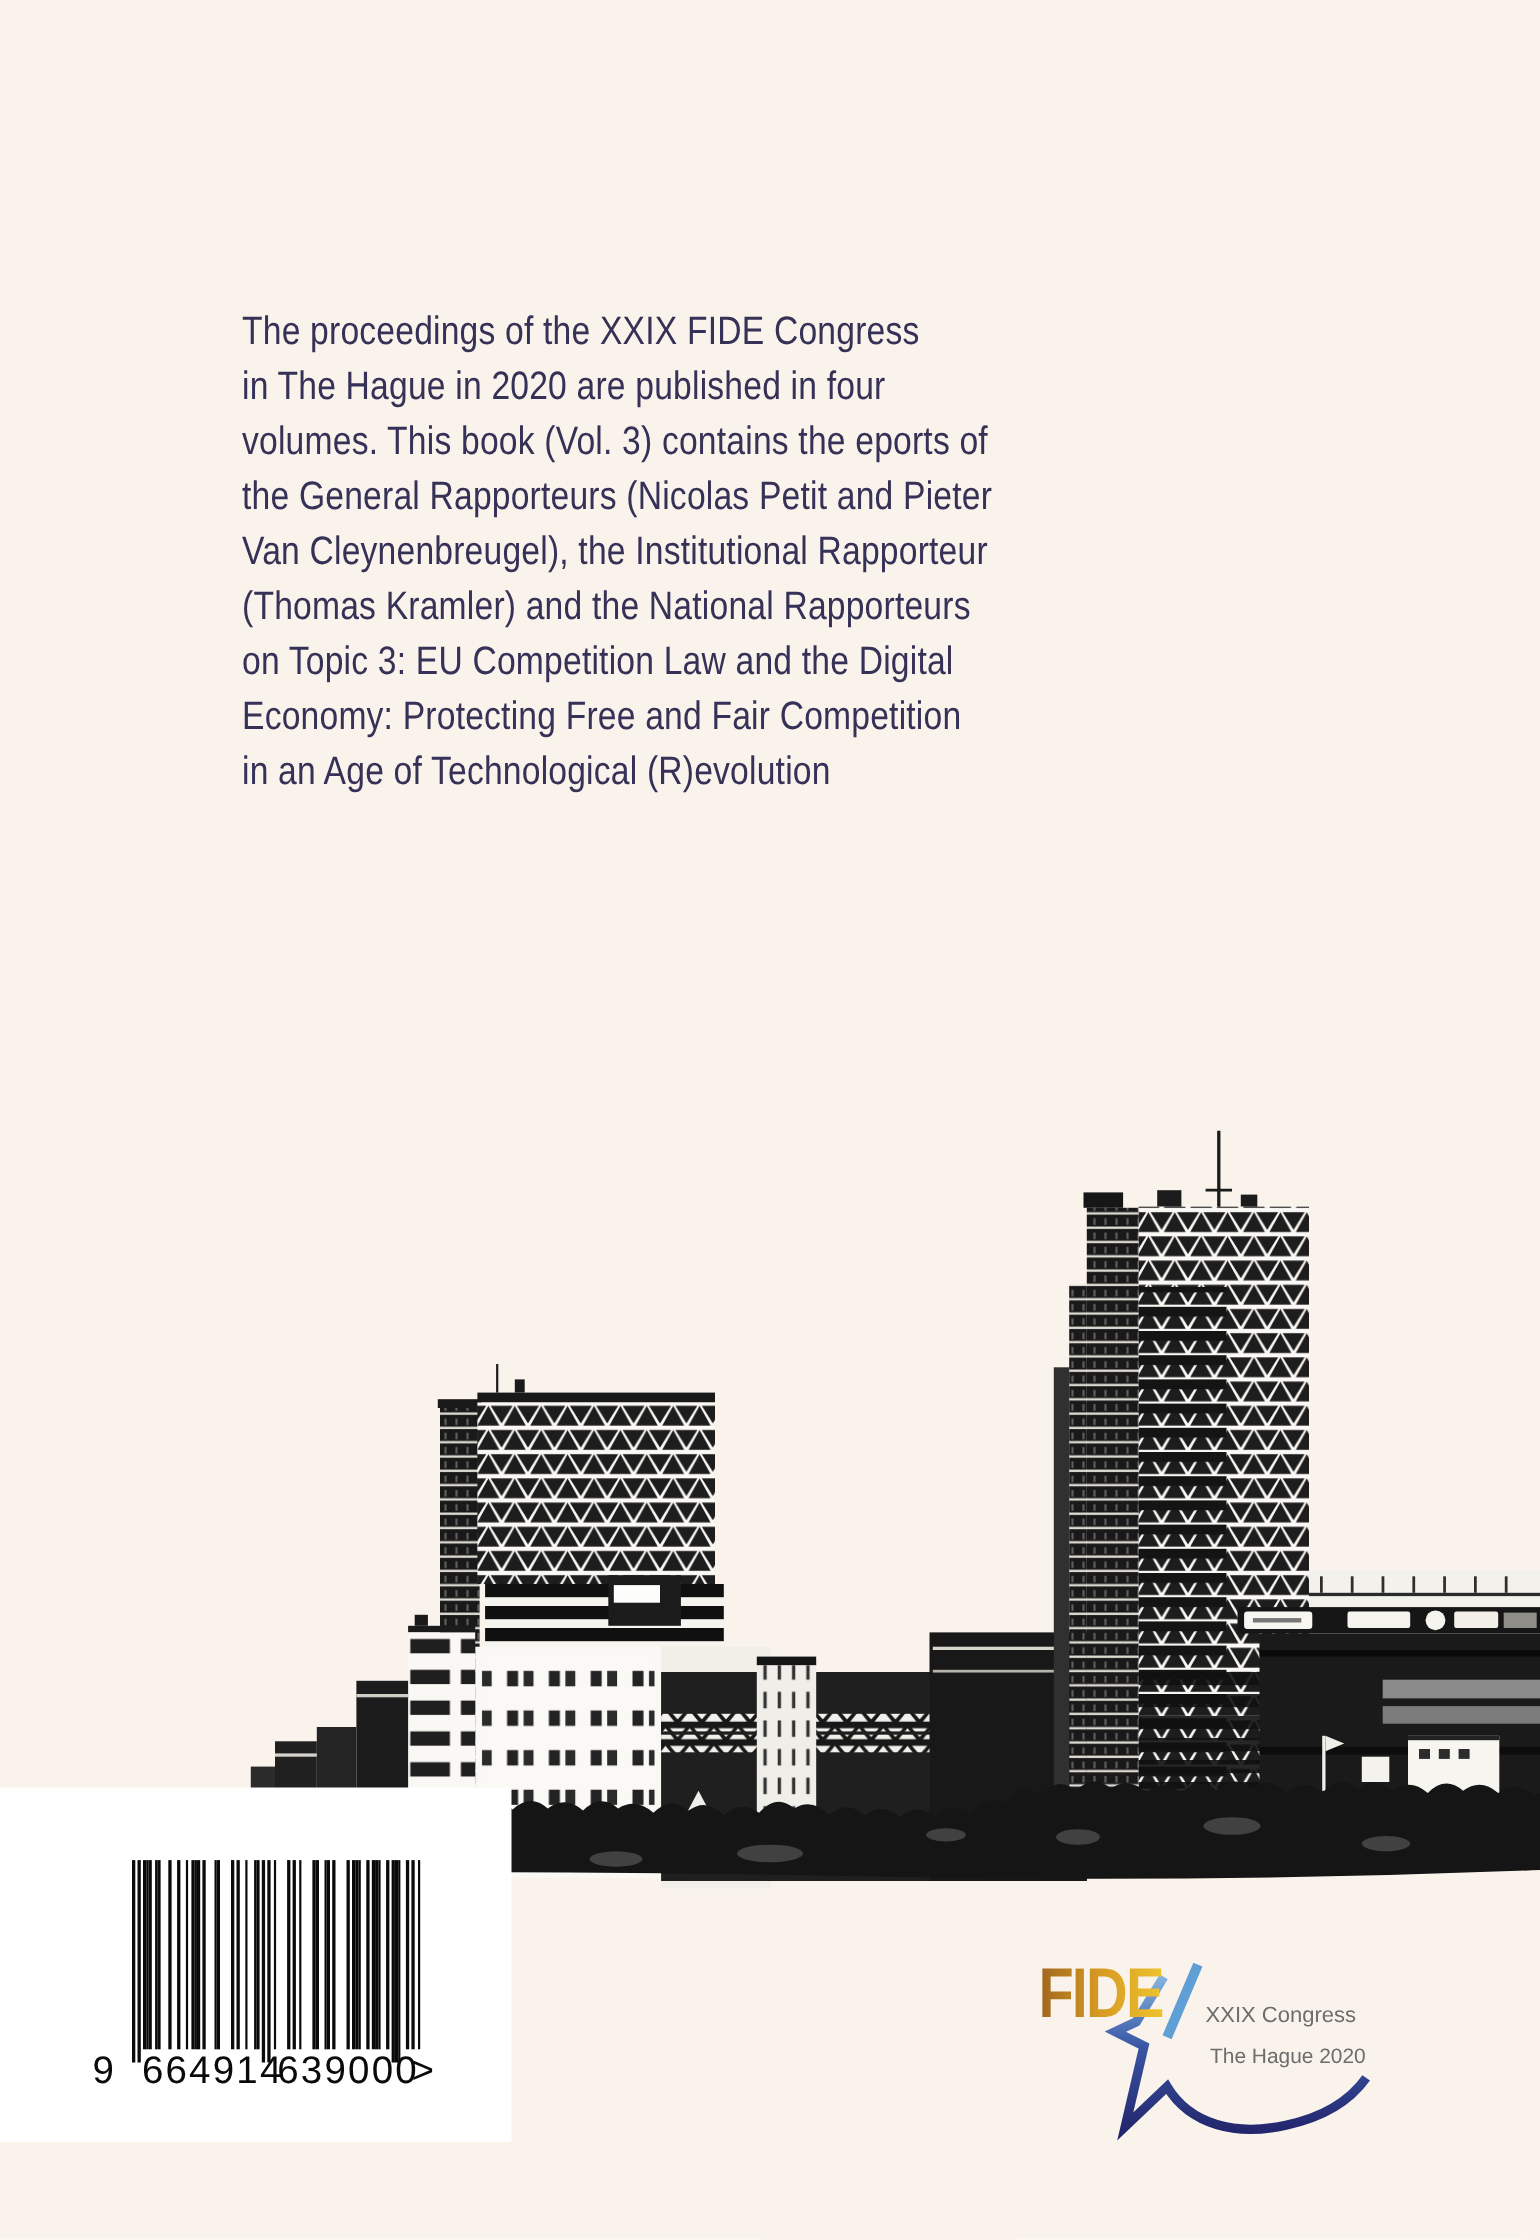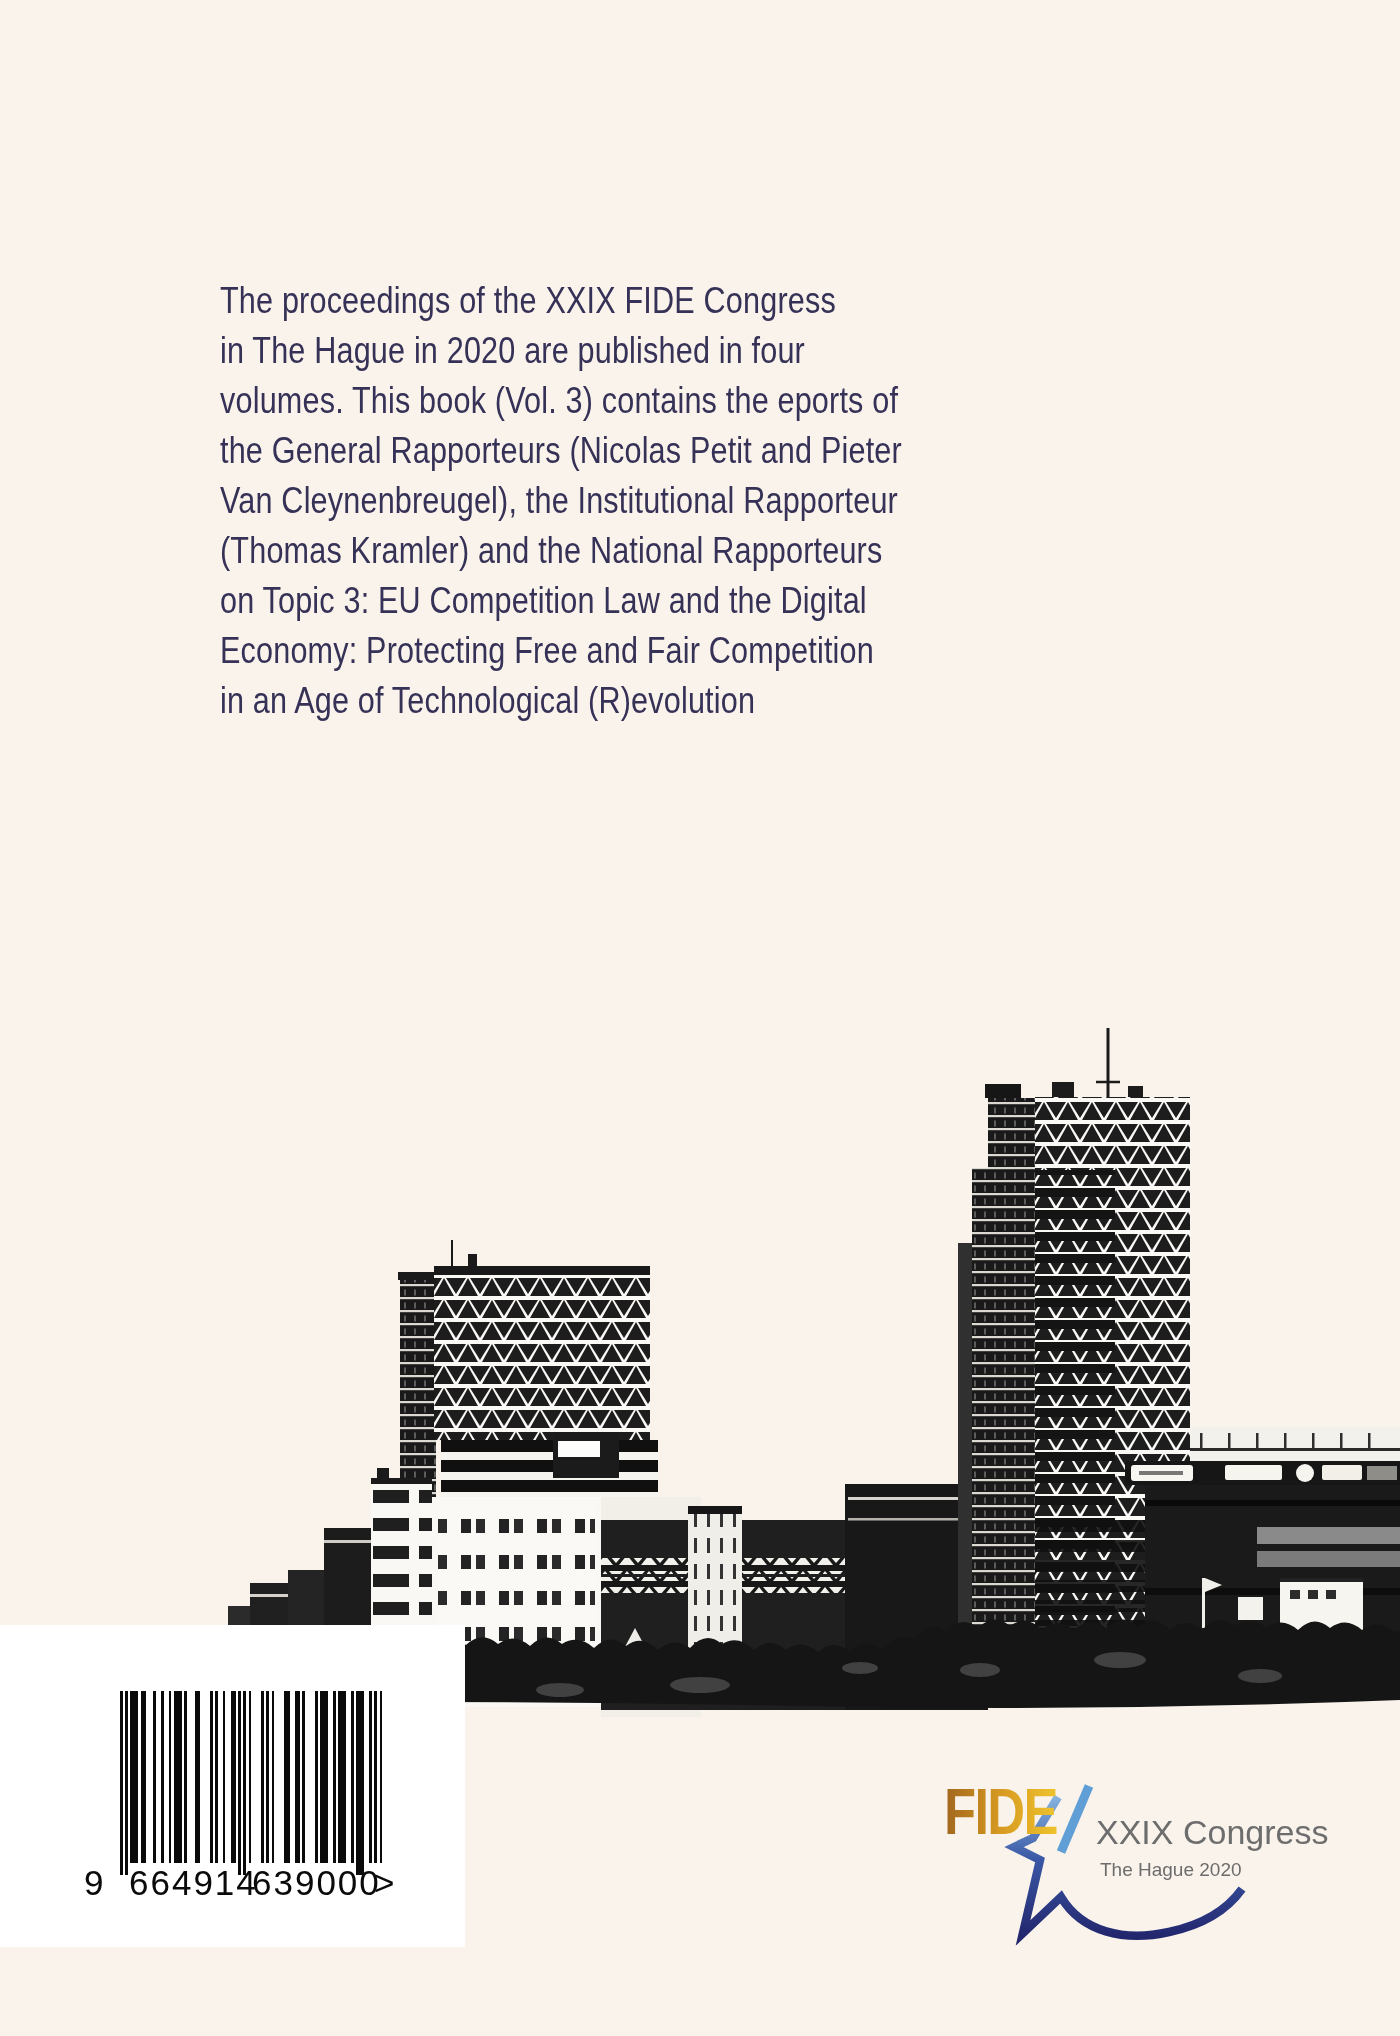--- a/index.html
+++ b/index.html
@@ -26,21 +26,21 @@
   .d-g1{left:129px;letter-spacing:2px;}
   .d-g2{left:252px;letter-spacing:2px;}
   .d-end{left:374px;}
 
   
   .logo{position:absolute;left:944px;top:1780px;width:380px;height:175px;}
   .logo svg{position:absolute;left:0;top:0;}
   .fide{position:absolute;left:0;top:0;font-size:64px;line-height:64px;font-weight:bold;letter-spacing:-2px;
         transform:scaleX(0.82);transform-origin:0 0;
         -webkit-background-clip:text;background-clip:text;color:transparent;white-space:nowrap;}
-  .logo-l1{position:absolute;left:152px;top:38px;font-size:34px;line-height:28px;white-space:nowrap;}
+  .logo-l1{position:absolute;left:152px;top:38px;font-size:20px;line-height:28px;white-space:nowrap;}
   .logo-l2{position:absolute;left:156px;top:76px;font-size:19px;line-height:28px;white-space:nowrap;}
 </style>
 </head>
 <body>
 
 <div class="page" style="background: rgb(249, 243, 235);">
 
   <div class="blurb" style="color: rgb(54, 49, 86);">
     <div class="line">The proceedings of the XXIX FIDE Congress</div>
     <div class="line">in The Hague in 2020 are published in four</div>

